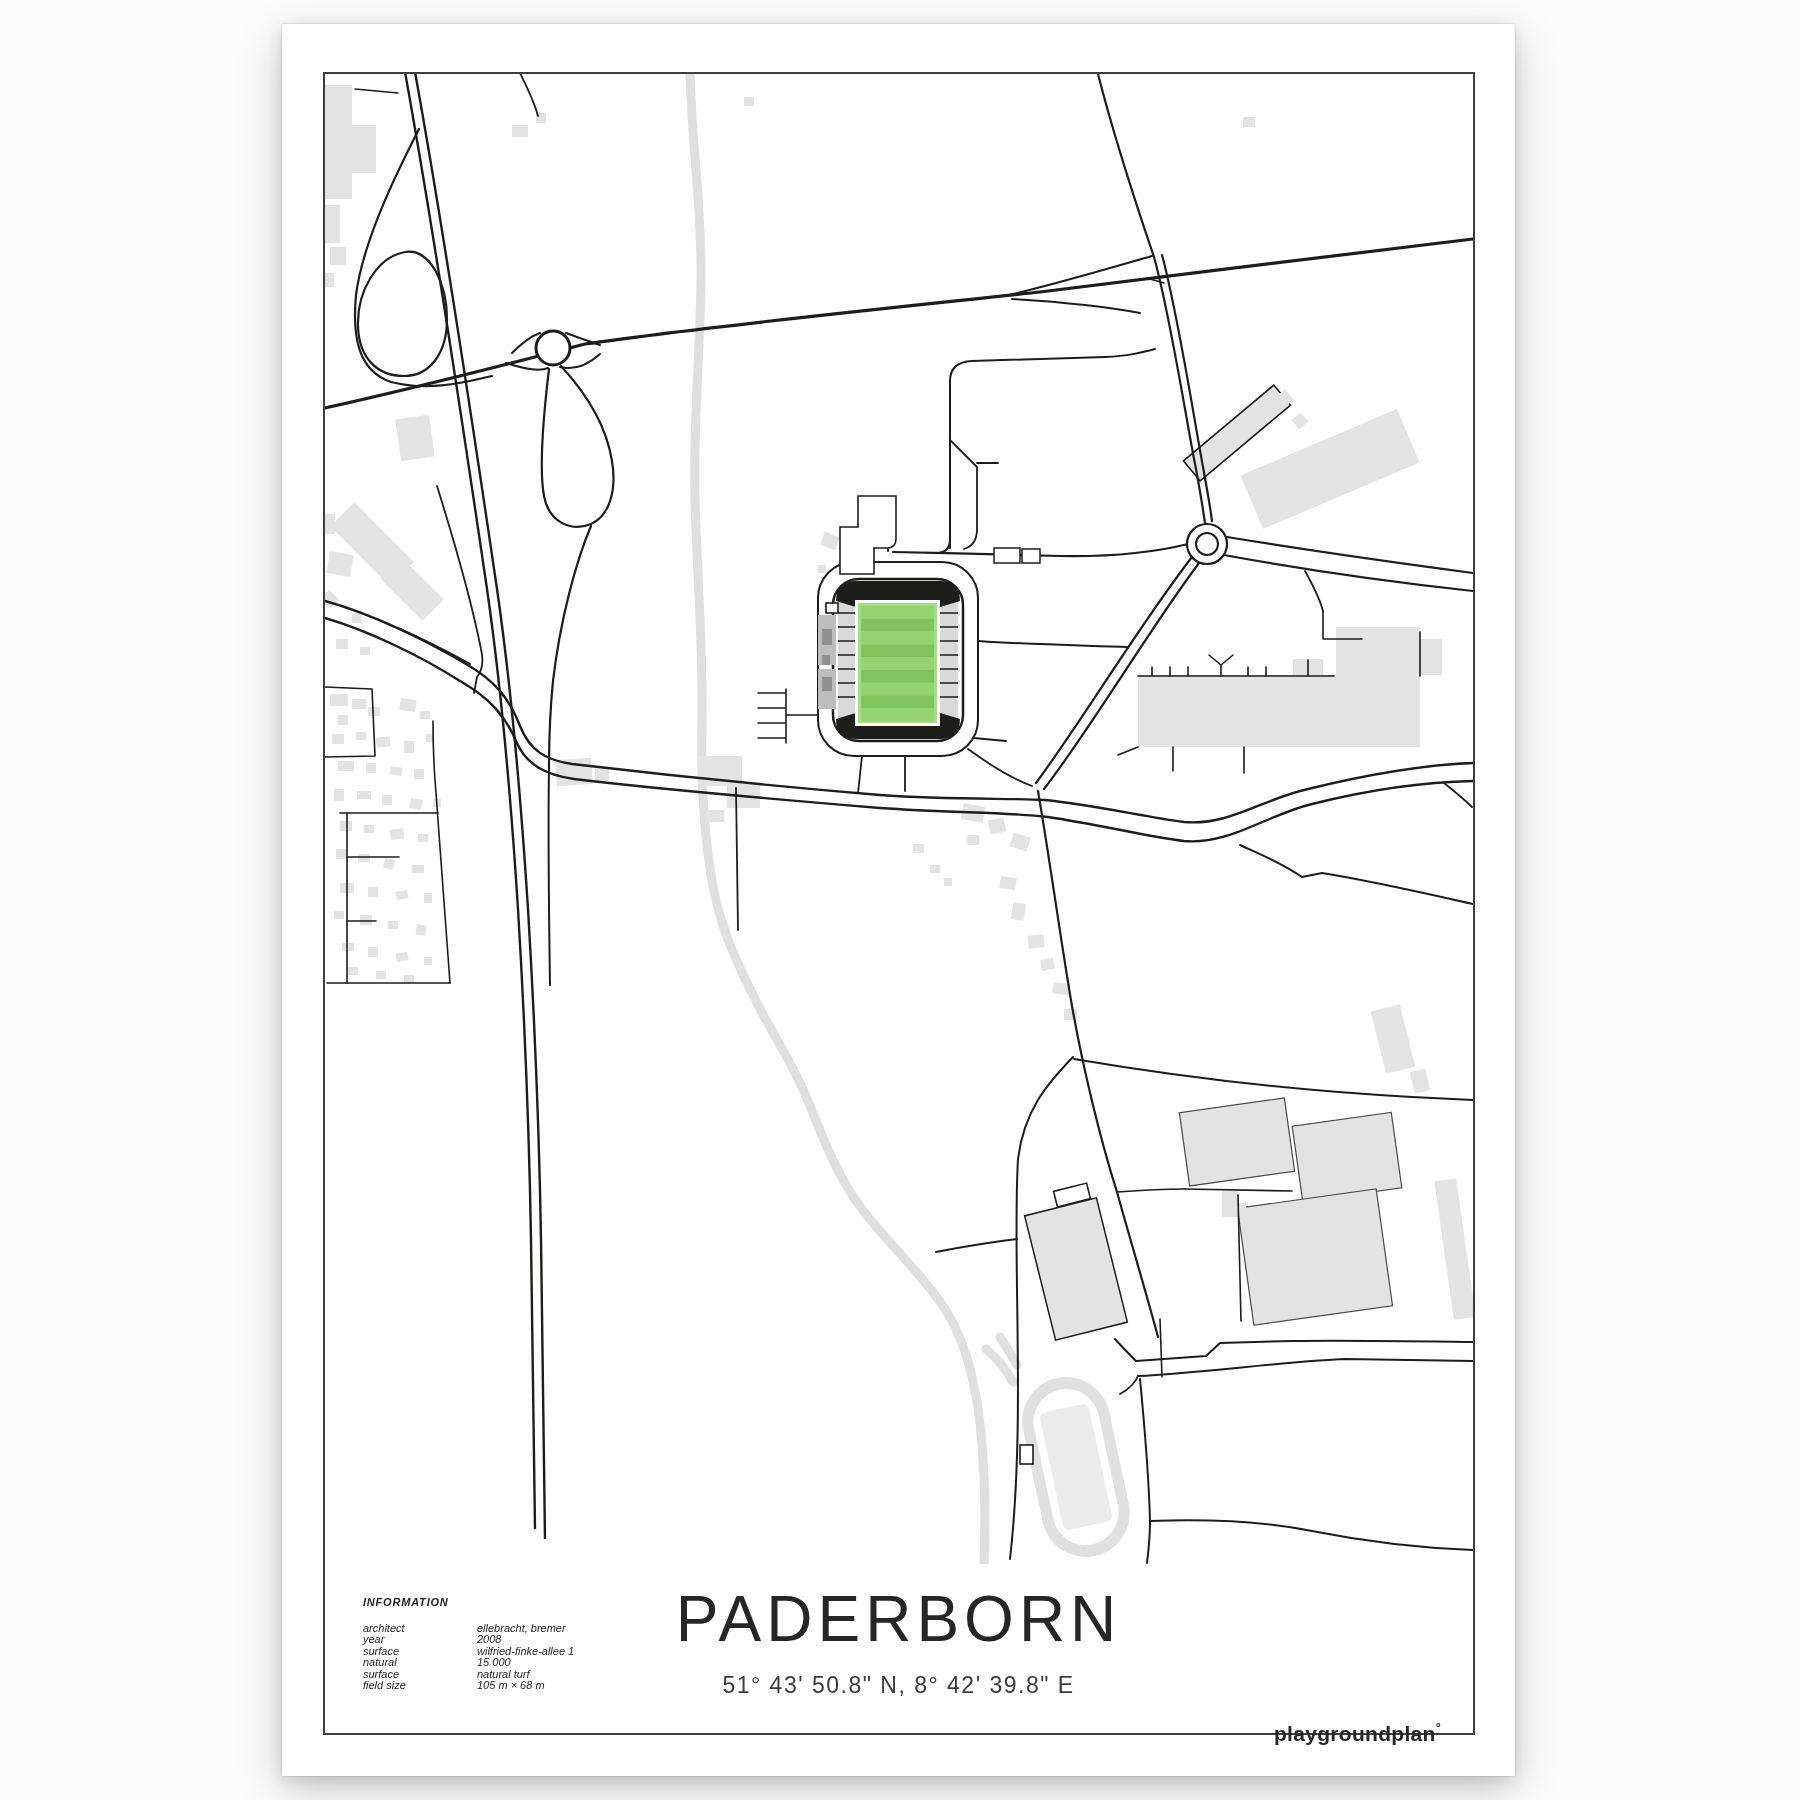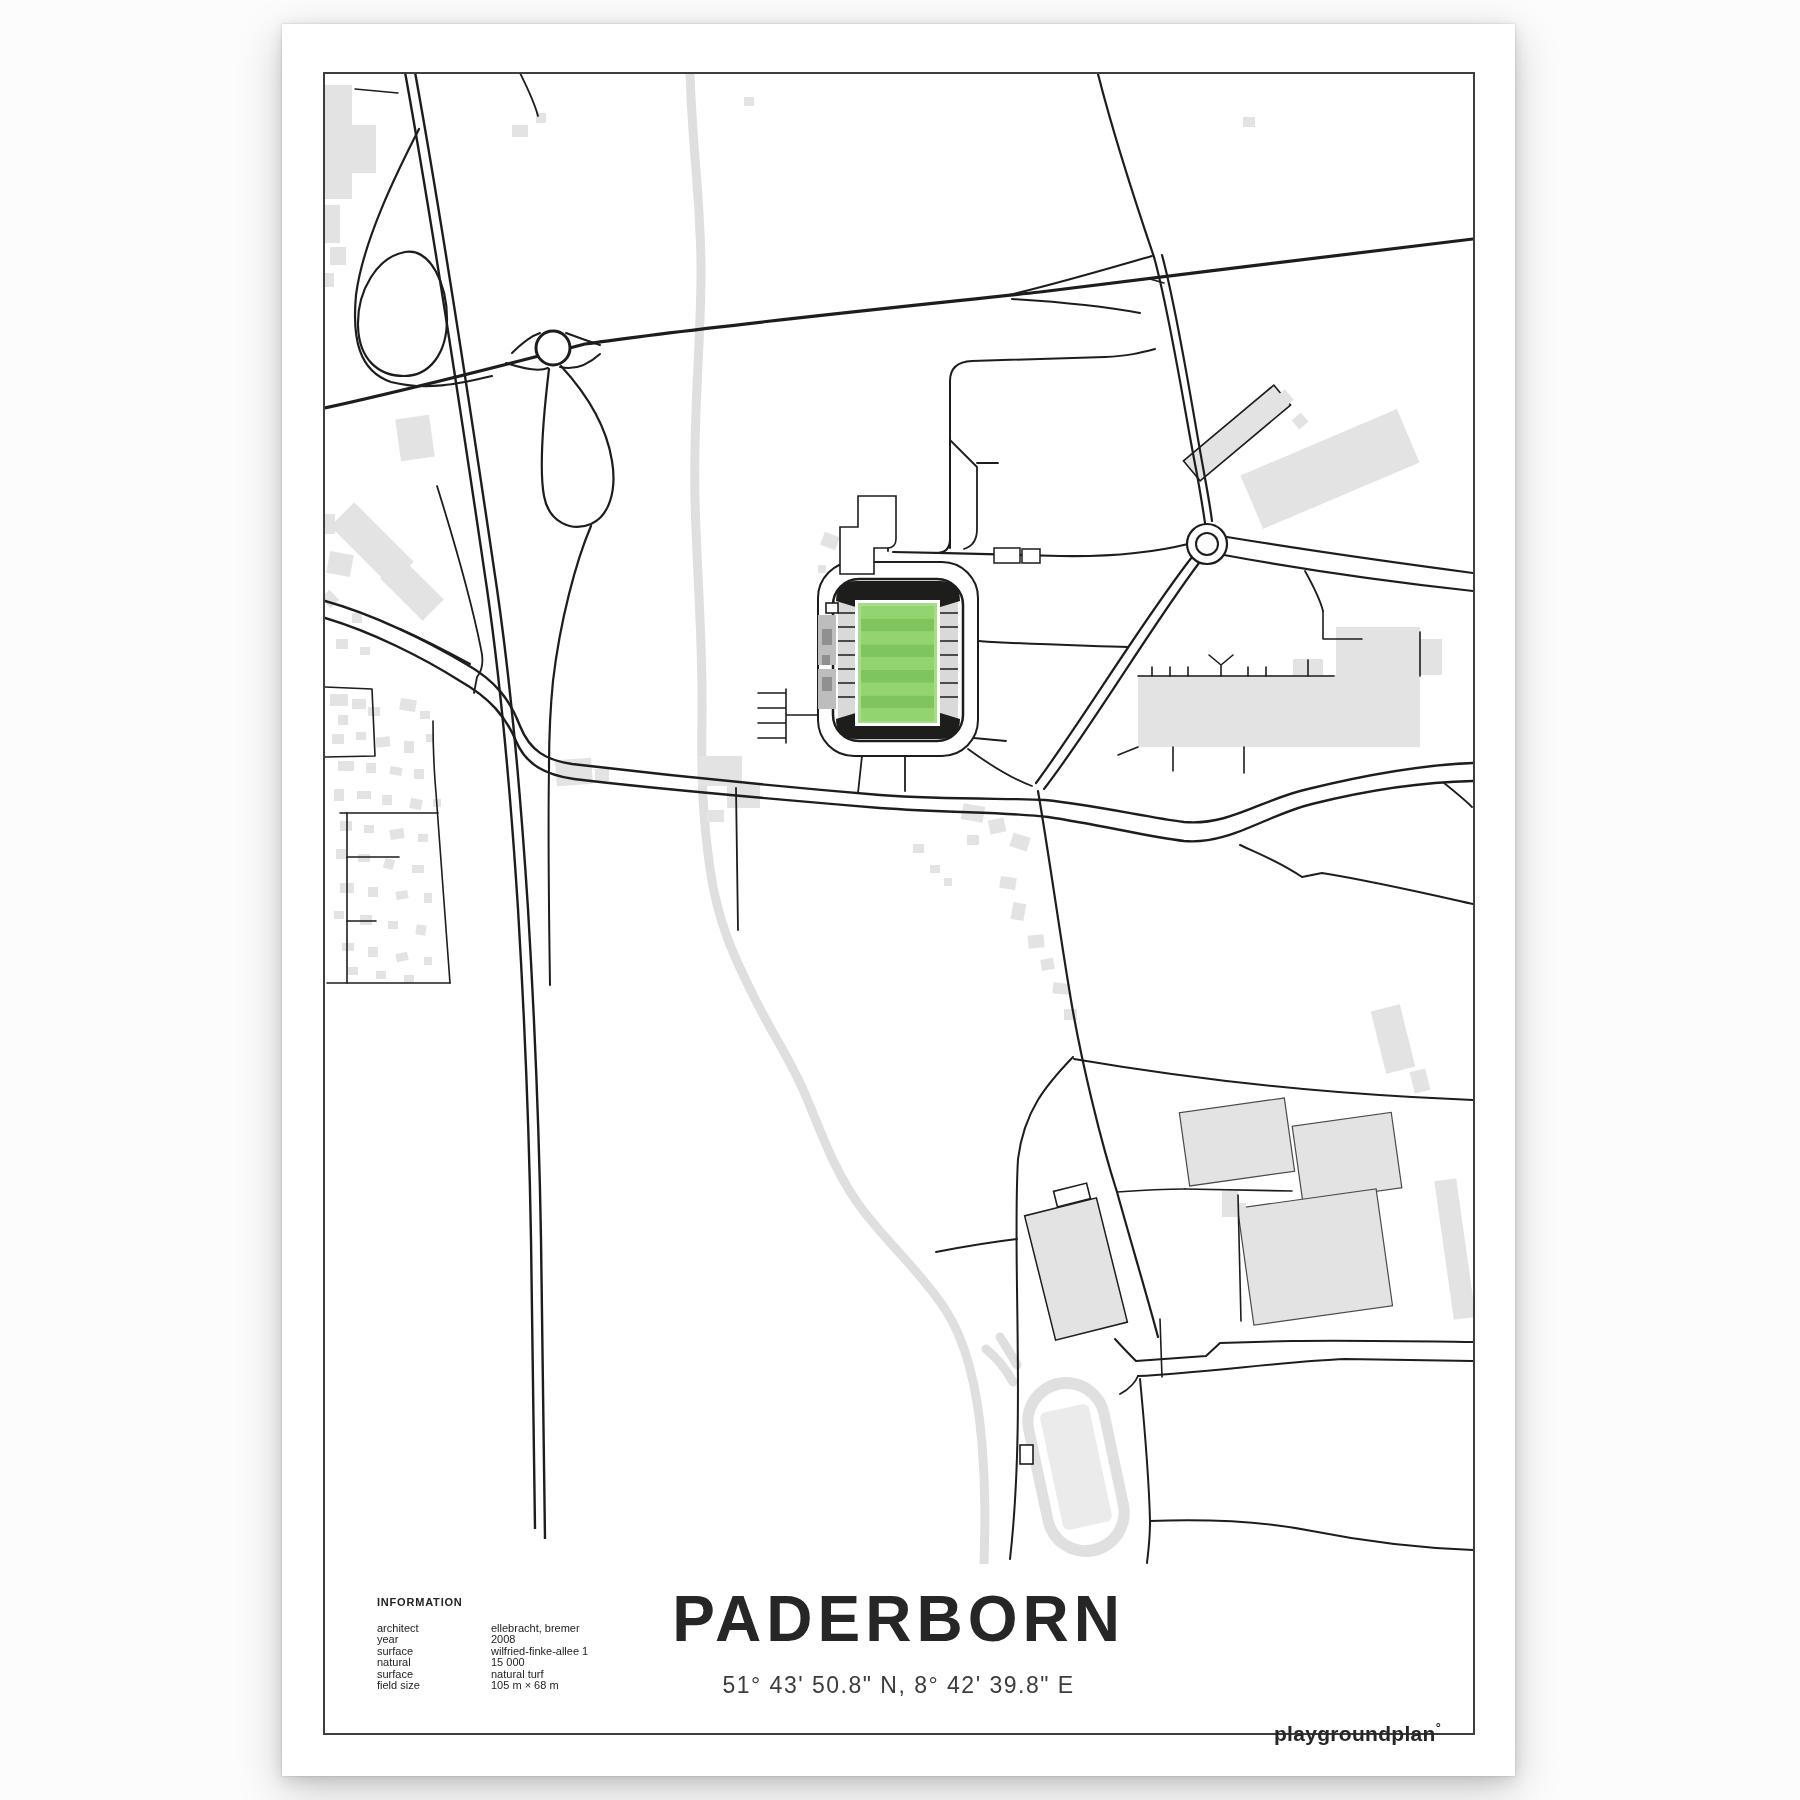--- a/index.html
+++ b/index.html
@@ -38,28 +38,28 @@
   .annex-dark{fill:#909090;}
   .ticks{stroke:var(--c-road,#1d1d1b);stroke-width:1.6;fill:none;}
   .stripeA{fill:var(--c-pitch-light,#93d471);}
   .stripeB{fill:var(--c-pitch-dark,#7fc55c);}
   .pitch-edge{fill:#a6dc8c;}
   .track-ring{fill:#e0e0e0;}
   .track-in{fill:#ffffff;}
   .track-field{fill:#ebebeb;}
 
   
-  .info{position:absolute;left:95px;top:1572px;width:340px;}
+  .info{position:absolute;left:81px;top:1572px;width:340px;font-style:italic;}
   .info-header{font-size:11px;font-weight:700;letter-spacing:.8px;}
   .info-rows{margin-top:15px;}
   .info-row{display:flex;font-size:11px;line-height:11.4px;font-weight:400;gap:21px;}
   .info-label{width:93px;flex:none;}
   .title{
     position:absolute;left:0;right:0;top:1563px;text-align:center;
-    font-size:64px;line-height:1;font-weight:700;letter-spacing:5px;margin:0;color:#262626;
+    font-size:64px;line-height:1;font-weight:400;letter-spacing:5px;margin:0;color:#262626;
   }
   .coords{
     position:absolute;left:0;right:0;top:1648px;text-align:center;
     font-size:23px;letter-spacing:1.5px;color:#3c3c3c;
   }
   .brand{
     position:absolute;right:74px;top:1662px;font-size:21px;font-weight:700;color:#262626;letter-spacing:.3px;margin-top:36px;
   }
   .brand .deg{font-size:60%;vertical-align:top;line-height:1;}
 </style>

